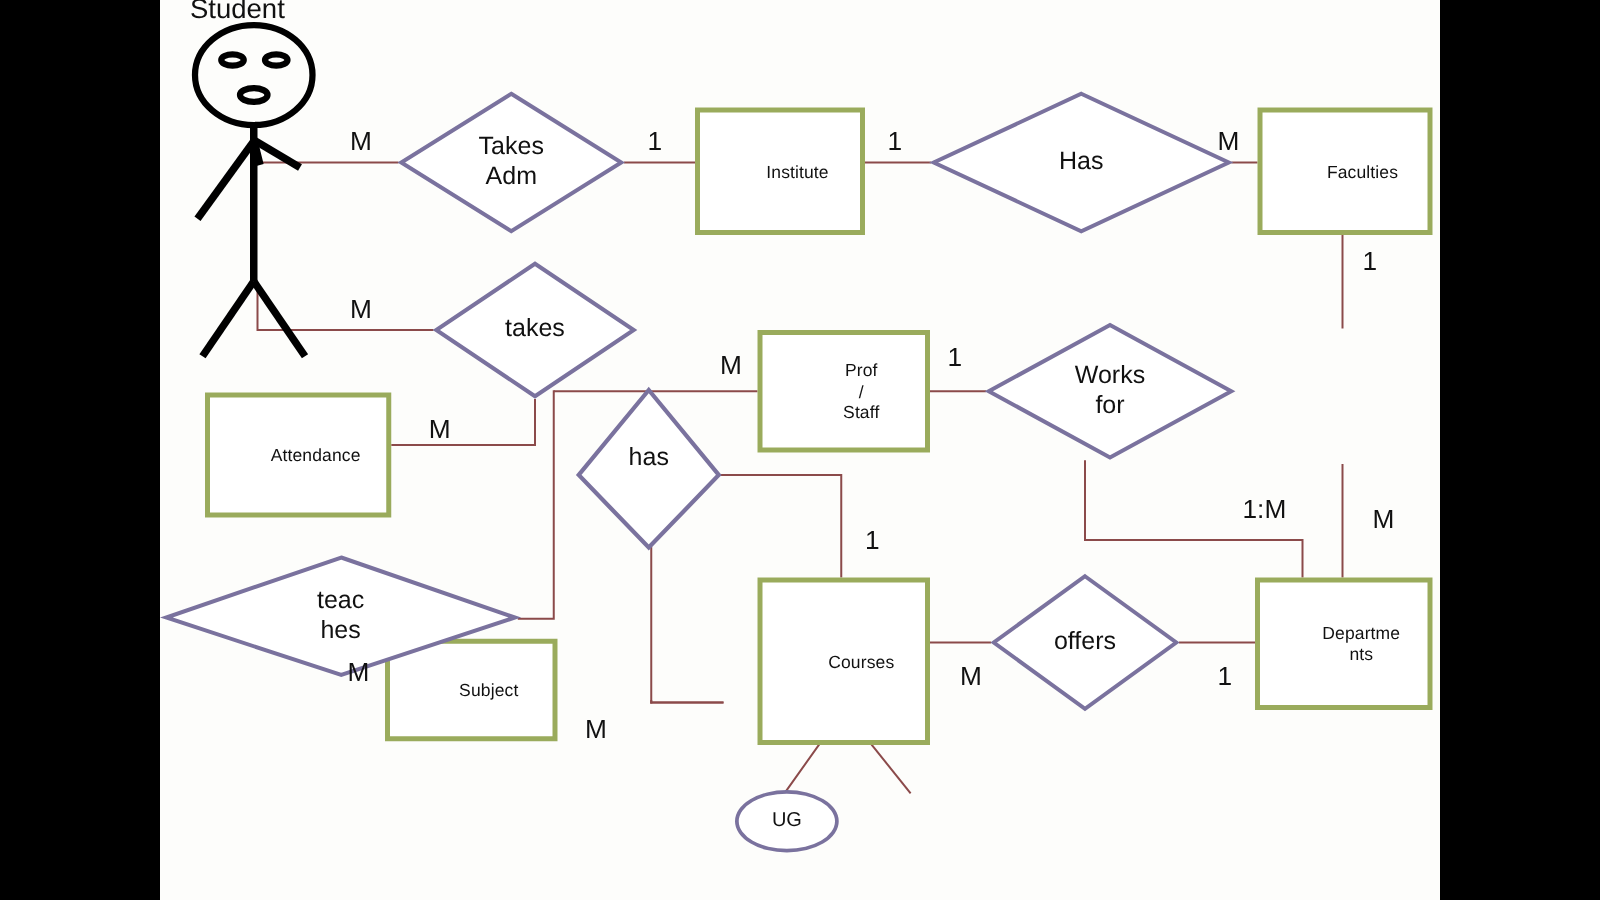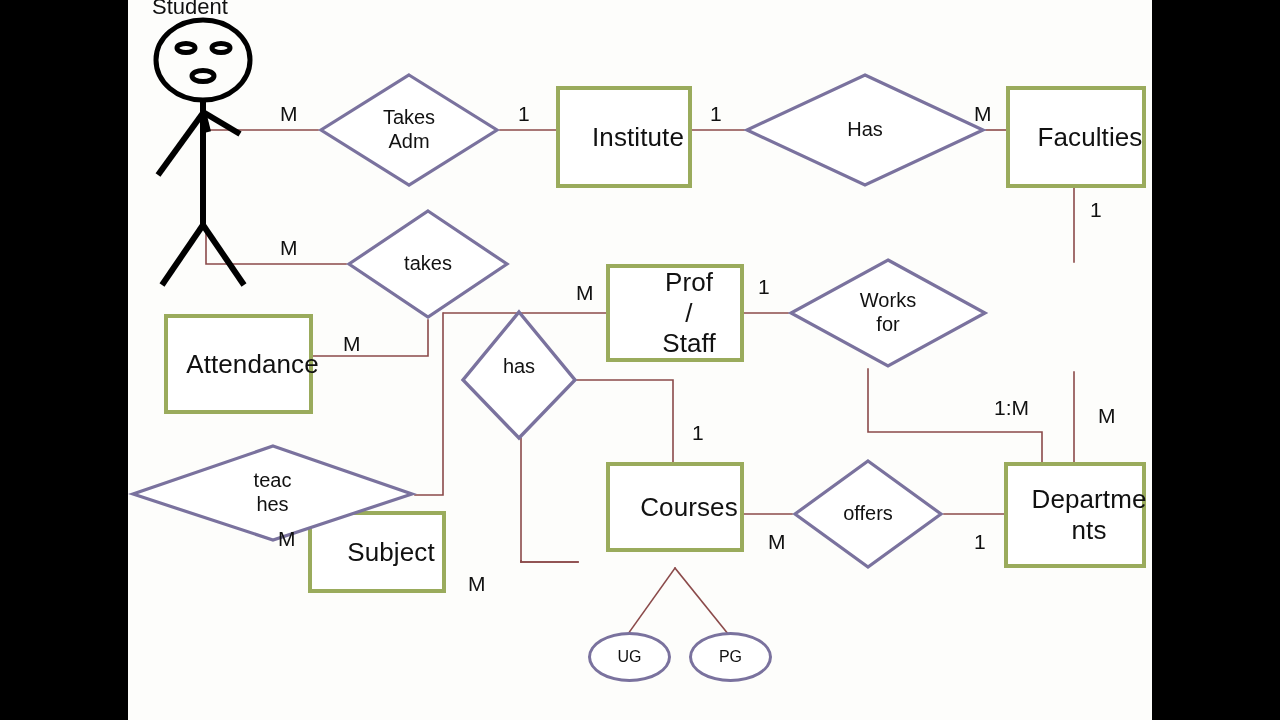--- a/index.html
+++ b/index.html
@@ -50,21 +50,21 @@
     box-sizing: border-box;
     display: flex;
     align-items: center;
     justify-content: center;
     text-align: center;
     color: #111111;
   }
   .entity {
     border: 4px solid #9aab5c;
     background: #ffffff;
-    font-size: 26px;
+    font-size: 14px;
     line-height: 1.18;
     letter-spacing: .1px;
     padding-left: 28px;
   }
   .rel-wrap {
     position: absolute;
   }
   .rel-wrap svg {
     position: absolute;
     left: 0; top: 0;
@@ -195,21 +195,21 @@
     </div>
 
     <div class="node entity" style="left:36px; top:314px; width:149px; height:100px;">
       <span>Attendance</span>
     </div>
 
     <div class="node entity" style="left:180px; top:511px; width:138px; height:82px;">
       <span>Subject</span>
     </div>
 
-    <div class="node entity" style="left:478px; top:462px; width:138px; height:90px;">
+    <div class="node entity" style="left:478px; top:462px; width:138px; height:134px;">
       <span>Courses</span>
     </div>
 
     <div class="node entity" style="left:876px; top:462px; width:142px; height:106px; white-space:pre-line;">
       <span>Departme
 nts</span>
     </div>
 
     <div class="rel-wrap" style="left:190px; top:72px; width:182px; height:116px;">
       <svg width="182" height="116" viewBox="0 0 182 116">
@@ -259,23 +259,20 @@
 
     <div class="rel-wrap" style="left:664px; top:458px; width:152px; height:112px;">
       <svg width="152" height="112" viewBox="0 0 152 112">
         <polygon points="76,3 149,56 76,109 3,56" fill="#ffffff" stroke="#7a729e" stroke-width="3.2"></polygon>
       </svg>
       <div class="rel-label">offers</div>
     </div>
 
     <div class="node attr" style="left:460px; top:632px; width:83px; height:50px;">
       <span>UG</span>
-    </div>
-    <div class="node attr" style="left:561px; top:632px; width:83px; height:50px;">
-      <span>PG</span>
     </div>
 
     <div class="card" style="left:152px; top:102px;">M</div>
     <div class="card" style="left:390px; top:102px;">1</div>
     <div class="card" style="left:582px; top:102px;">1</div>
     <div class="card" style="left:846px; top:102px;">M</div>
     <div class="card" style="left:962px; top:198px;">1</div>
 
     <div class="card" style="left:152px; top:236px;">M</div>
     <div class="card" style="left:215px; top:332px;">M</div>

